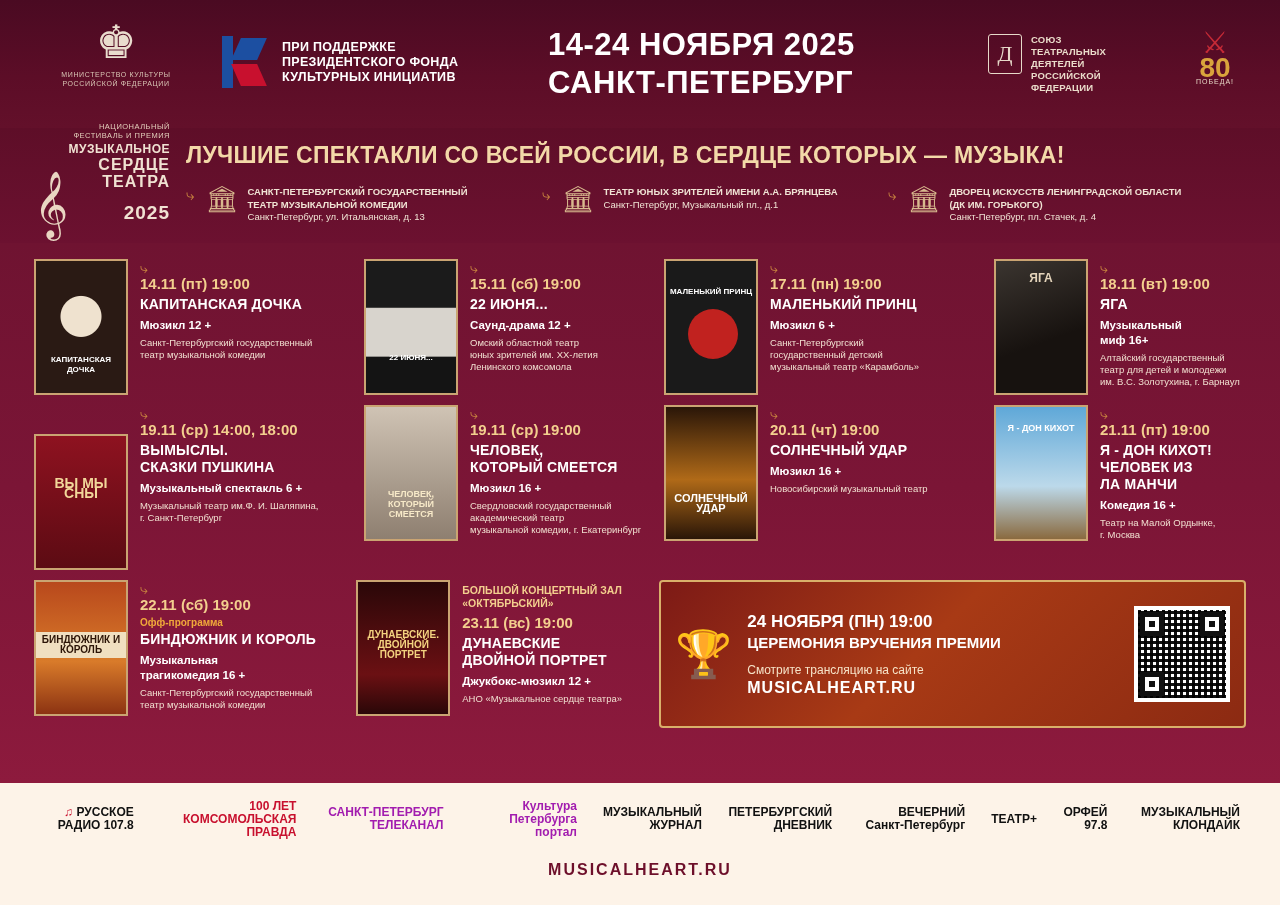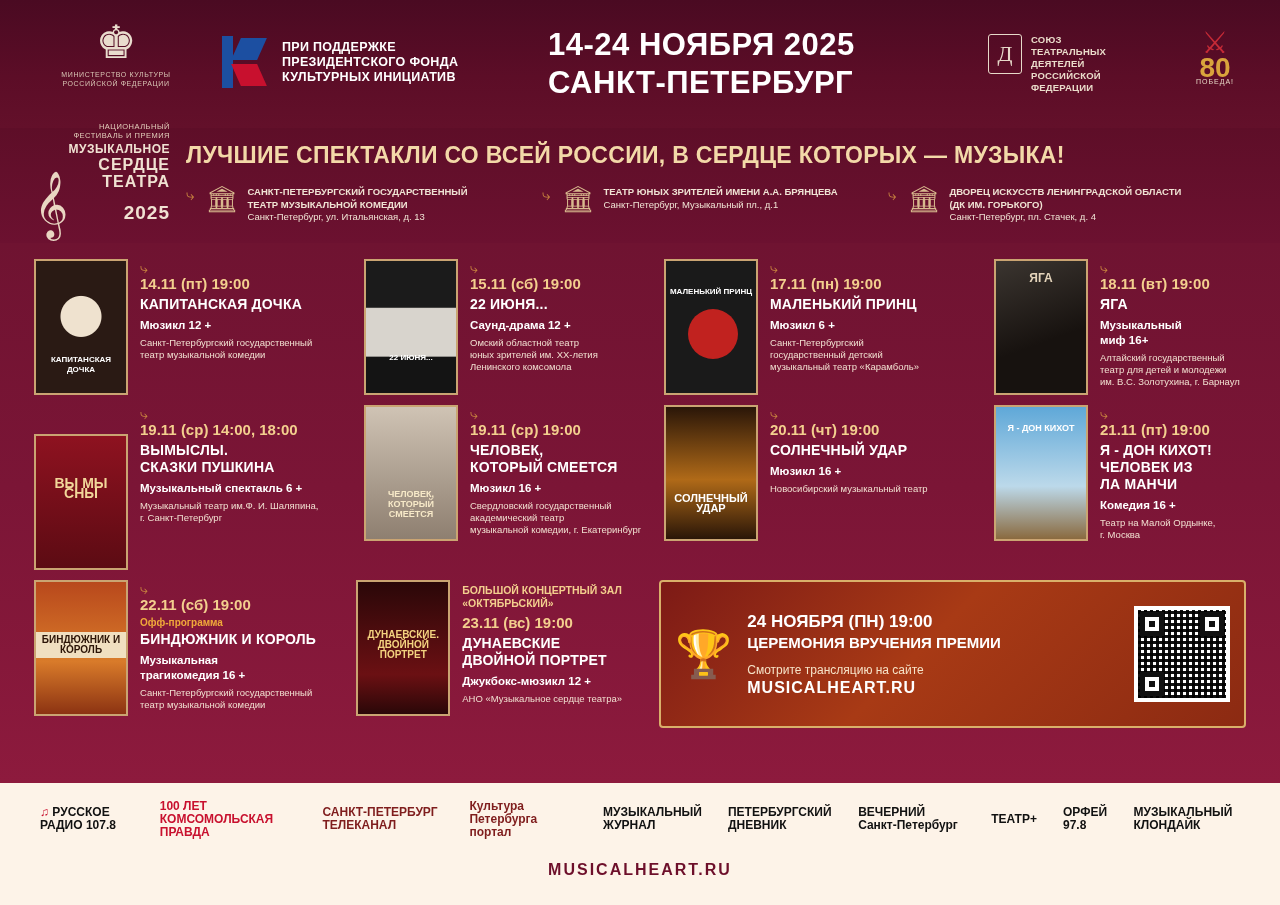--- a/index.html
+++ b/index.html
@@ -174,23 +174,23 @@
 
   
   .footer {
     position: absolute; left: 0; top: 783px; width: 1280px; height: 122px;
     background: #fdf3e8;
   }
   .sponsors {
     display: flex; align-items: center; justify-content: center; gap: 26px;
     height: 72px; padding: 0 40px;
   }
-  .sp { font-size: 12px; color: #111; font-weight: bold; line-height: 13px; text-align: left; }
+  .sp { font-size: 12px; color: #111; font-weight: bold; line-height: 13px; text-align: right; }
   .sp .red { color: #c8102e; }
-  .sp .blue { color: #7f1d1d; }
+  .sp .blue { color: #a21caf; }
   .footer-site {
     text-align: center; color: #6d0f2a; font-weight: bold; font-size: 16px; letter-spacing: 2px;
     margin-top: 6px;
   }
 </style>
 </head>
 <body>
 
 <div class="poster">
 

